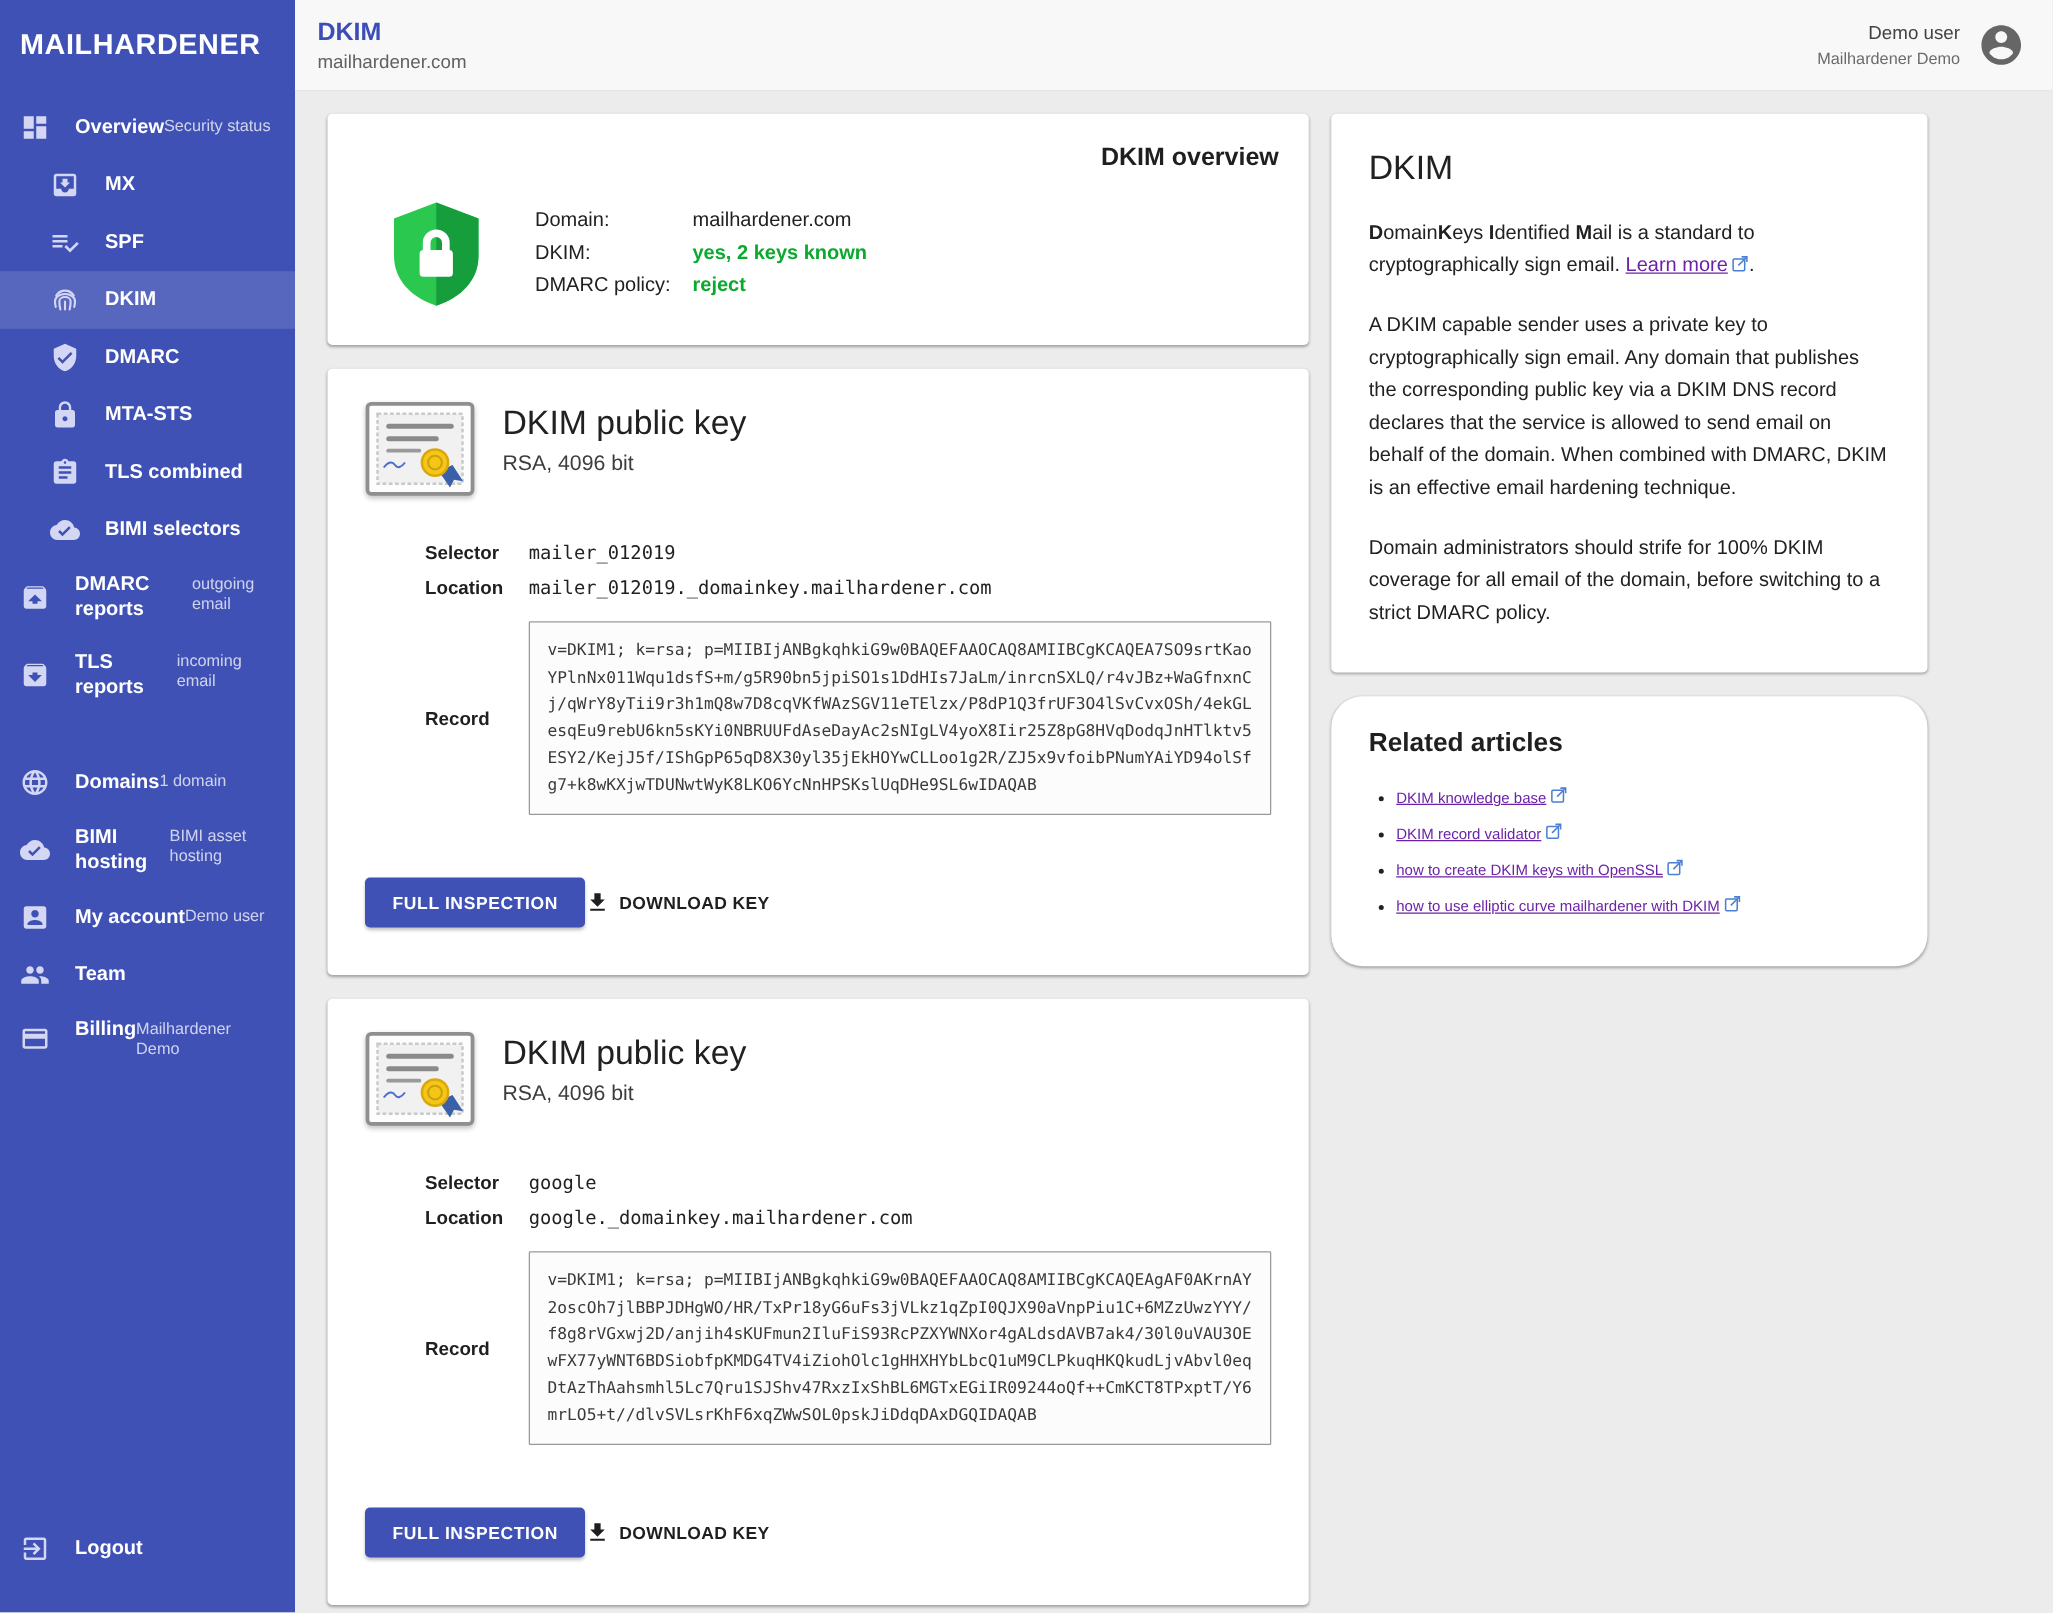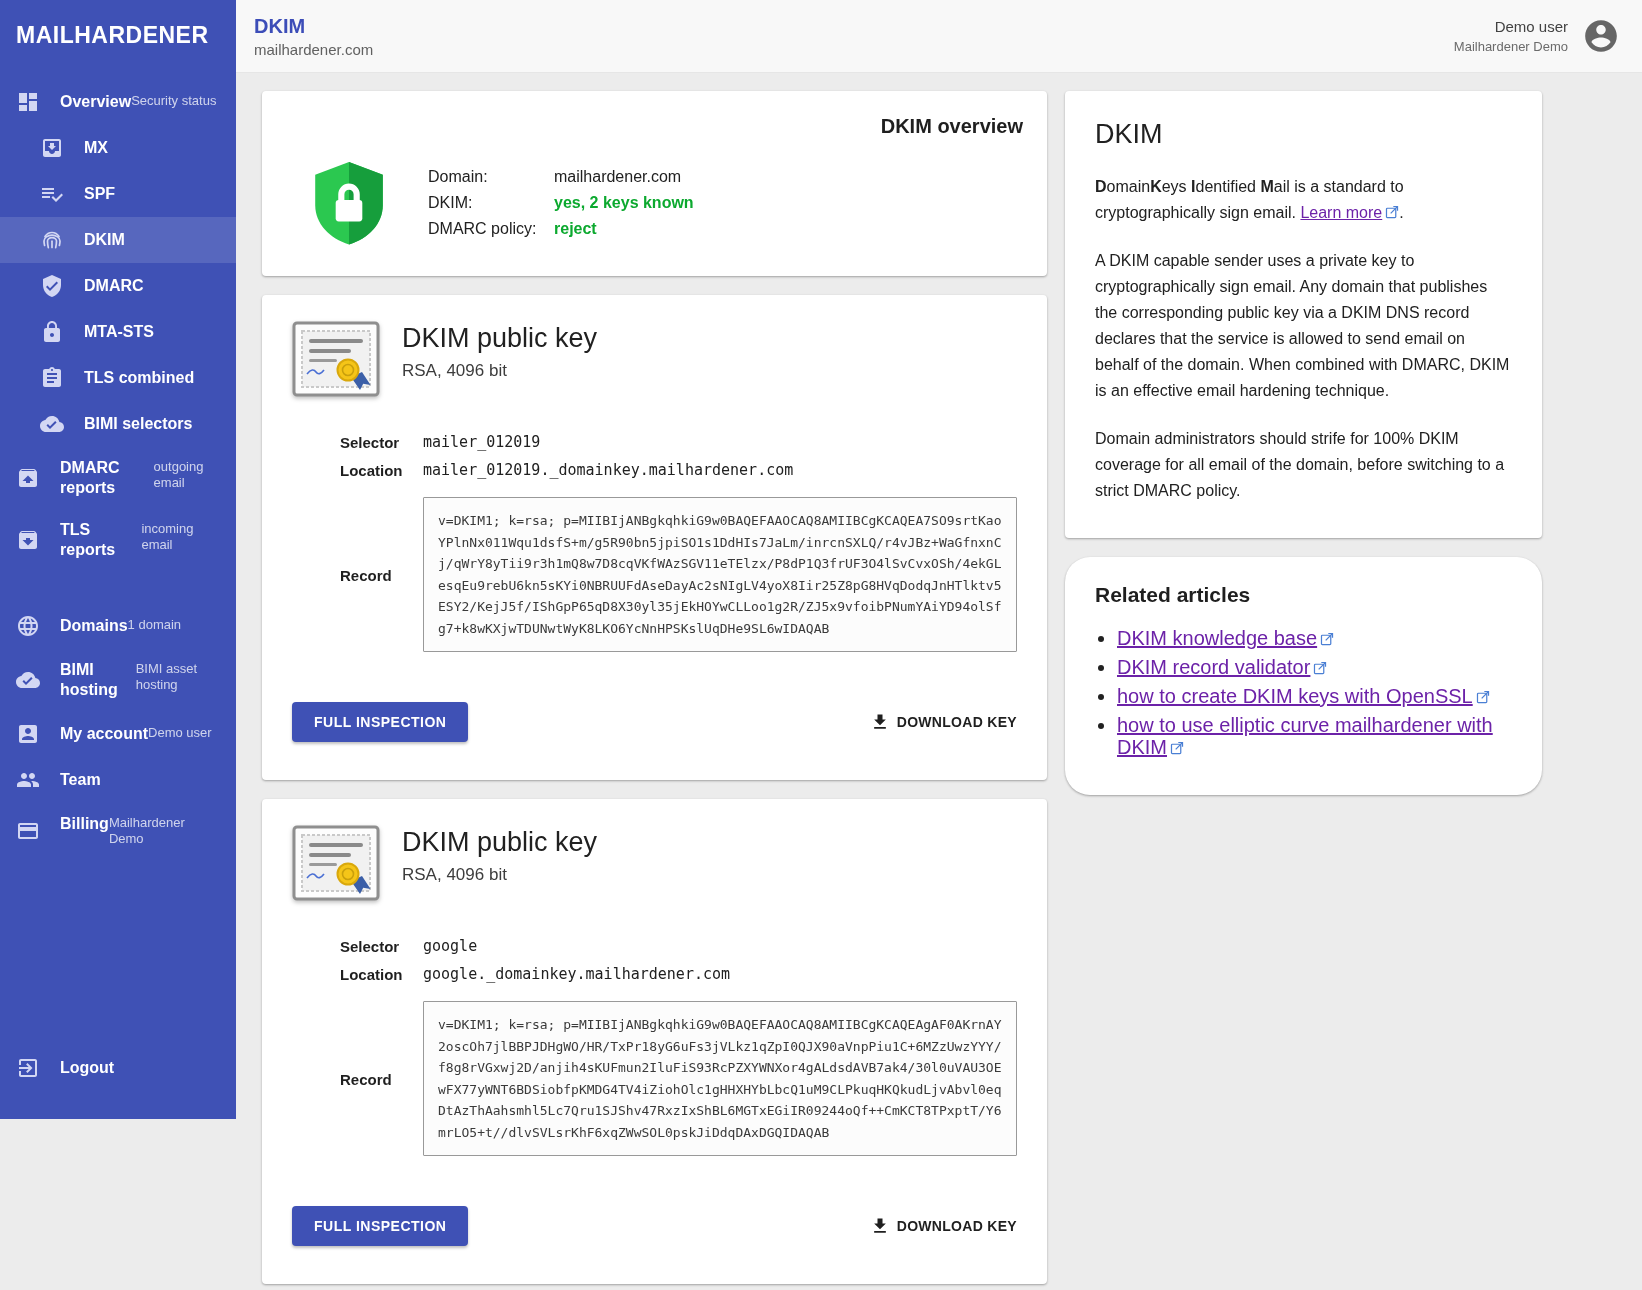--- a/index.html
+++ b/index.html
@@ -6,21 +6,21 @@
   html,body { width:1642px; height:1290px; }
   body {
     font-family:"Liberation Sans", sans-serif;
     background:#ececec;
     display:flex;
     color:#212121;
     overflow:hidden;
   }
   
   .sidebar {
-    width:236px; min-width:236px; height:1119px;
+    width:236px; min-width:236px; height:1290px;
     background:#3f51b5; color:#fff;
     display:flex; flex-direction:column;
   }
   .brand { font-size:23px; font-weight:bold; letter-spacing:.5px; padding:22px 16px 30px; }
   .nav { display:flex; flex-direction:column; }
   .nav-item {
     display:flex; align-items:center; gap:20px;
     padding:11px 16px; cursor:pointer; text-decoration:none; color:#fff;
   }
   .nav-item.sub { padding-left:40px; }
@@ -80,21 +80,21 @@
   .record-box {
     flex:1; max-width:641px;
     border:1px solid #999; background:#fcfcfc;
     padding:12px 14px; border-radius:1px;
   }
   .record-pre {
     font-family:"DejaVu Sans Mono", monospace;
     font-size:13px; line-height:21.5px; color:#3a3a3a;
     white-space:pre-wrap; word-break:break-all;
   }
-  .key-actions { display:flex; align-items:center; margin-top:50px;justify-content:space-between; }
+  .key-actions { display:flex; align-items:center; margin-top:50px; }
   .btn-primary {
     background:#3f51b5; color:#fff; border:none; border-radius:4px;
     font-family:"Liberation Sans", sans-serif;
     font-size:14px; font-weight:bold; letter-spacing:.5px;
     padding:12px 22px; cursor:pointer;
     box-shadow:0 2px 3px rgba(0,0,0,.25);
   }
   .btn-text {
     background:none; border:none; cursor:pointer;
     display:flex; align-items:center; gap:7px;
@@ -107,21 +107,21 @@
   .info-card { padding:28px 30px 34px; }
   .info-title { font-size:27px; font-weight:400; color:#212121; margin-bottom:24px; }
   .info-card p { font-size:16px; line-height:26px; color:#212121; margin-bottom:22px; }
   .info-card p:last-child { margin-bottom:0; }
   a.plink { color:#6c22a8; text-decoration:underline; cursor:pointer; }
   .ext-icon { width:14px; height:14px; display:inline-block; vertical-align:-1px; margin-left:3px; }
   
   .related-card { padding:26px 30px 30px;border-radius:25px; }
   .related-title { font-size:21px; font-weight:bold; color:#1f1f1f; margin-bottom:20px; }
   .related-list { list-style:disc; margin-left:22px; }
-  .related-list li { font-size:20px; line-height:22px; margin-bottom:7px; color:#212121; }
+  .related-list li { font-size:12px; line-height:22px; margin-bottom:7px; color:#212121; }
   .hidden-defs { position:absolute; width:0; height:0; overflow:hidden; }
 </style>
 </head>
 <body>
 
 <svg class="hidden-defs" aria-hidden="true">
   <defs>
     <symbol id="i-dashboard" viewBox="0 0 24 24">
         <path d="M3 13h8V3H3v10zm0 8h8v-6H3v6zm10 0h8V11h-8v10zm0-18v6h8V3h-8z"></path>
       </symbol>

